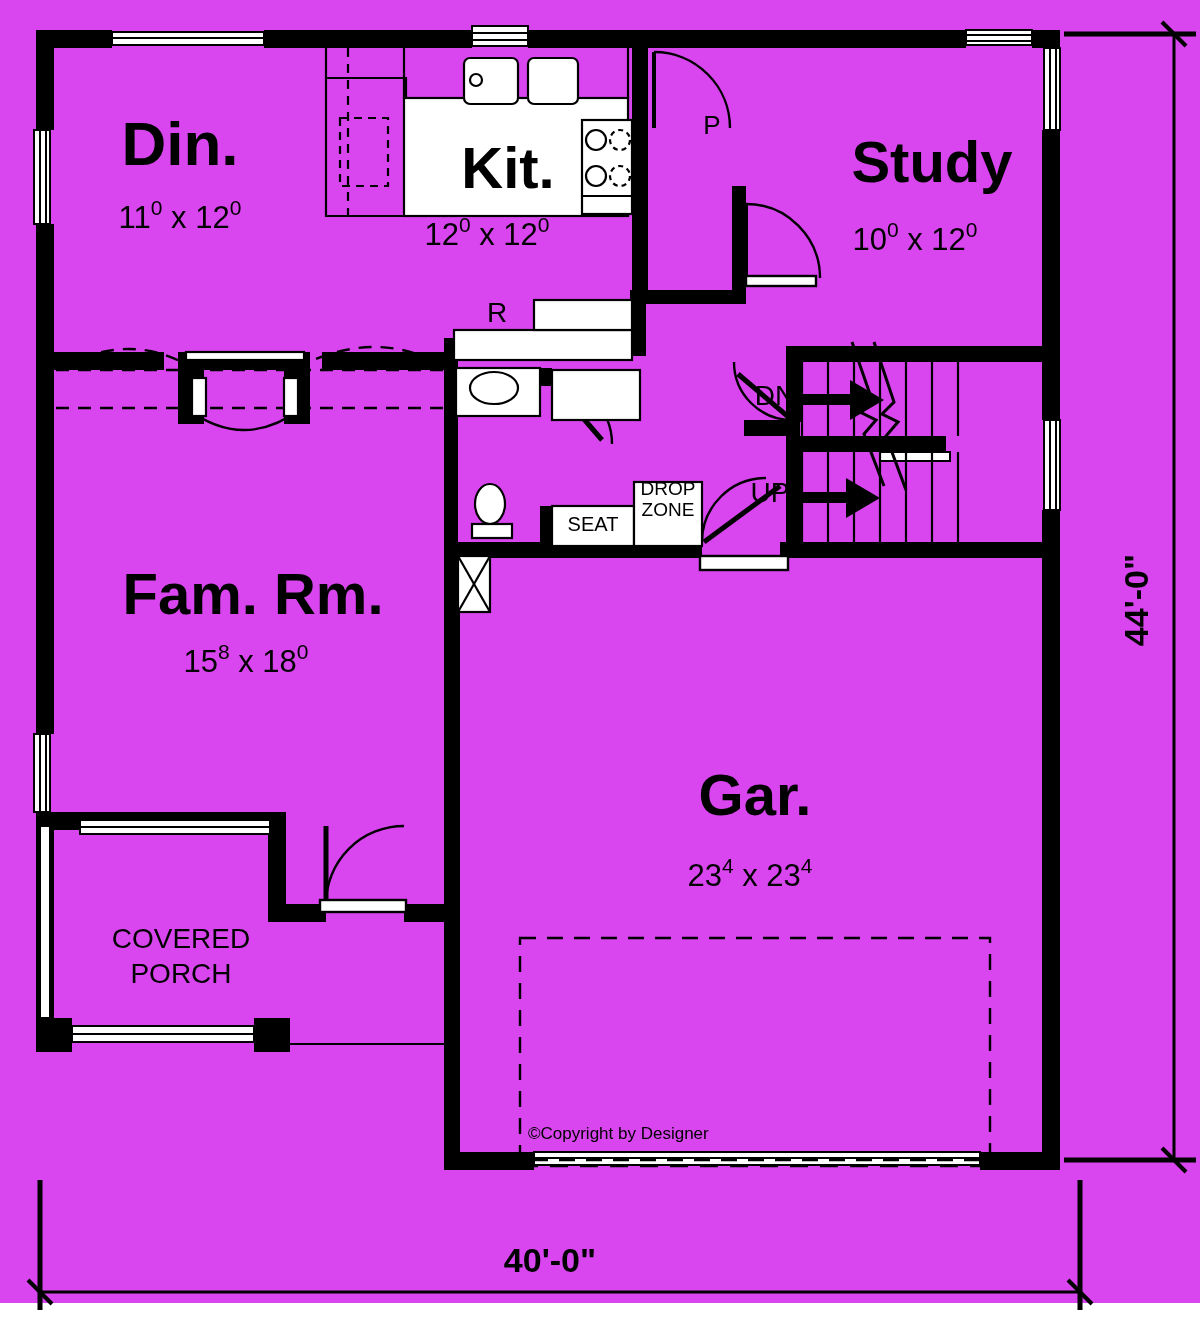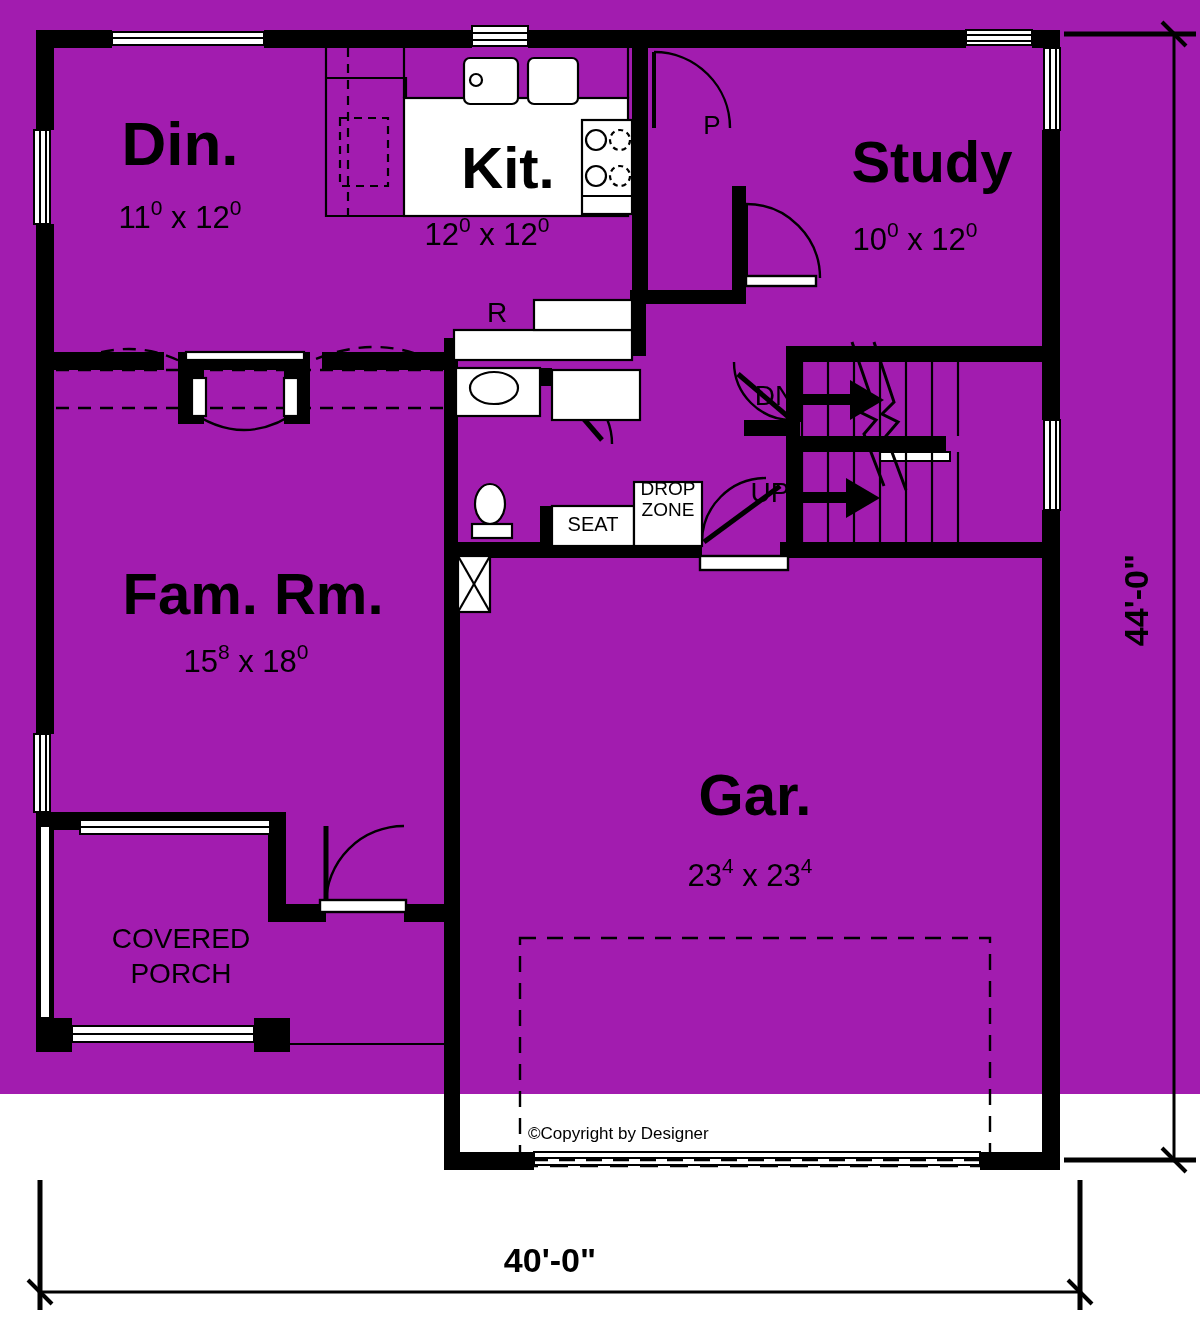--- a/index.html
+++ b/index.html
@@ -1,18 +1,18 @@
 <!DOCTYPE html>
 <html><head>
 <meta charset="utf-8">
 <style>
   html,body{margin:0;padding:0;background:#ffffff;}
   body{width:1200px;height:1319px;overflow:hidden;
        font-family:"Liberation Sans",sans-serif;color:#000;}
-  #stage{position:relative;width:1200px;height:1094px;background:#a21caf;}
+  #stage{position:relative;width:1200px;height:1303px;background:#d946ef;}
   svg{position:absolute;top:0;left:0;}
   .rmname{font-weight:bold;fill:#000;}
   .dimtxt{fill:#000;font-weight:normal;}
   .small{fill:#000;}
 </style>
 </head>
 <body>
 
 <div id="stage">
 

